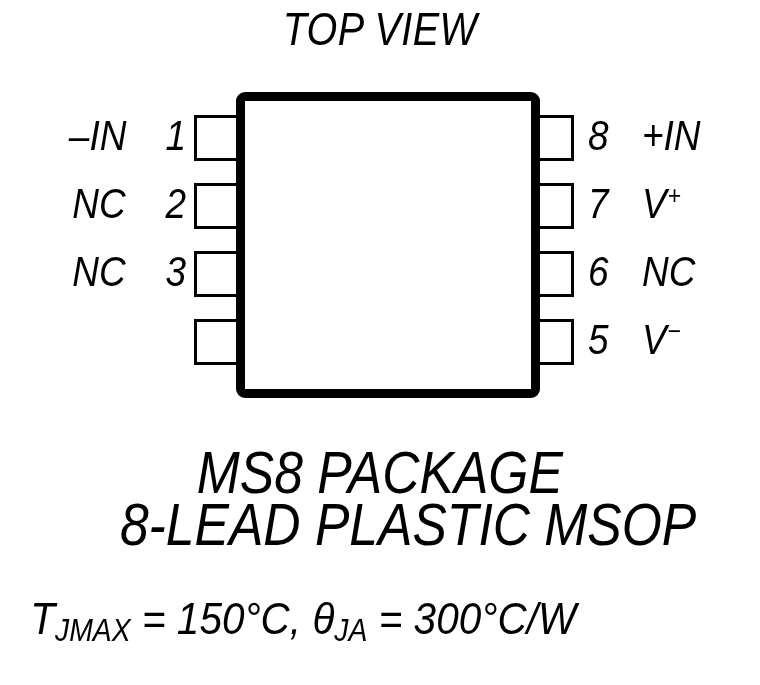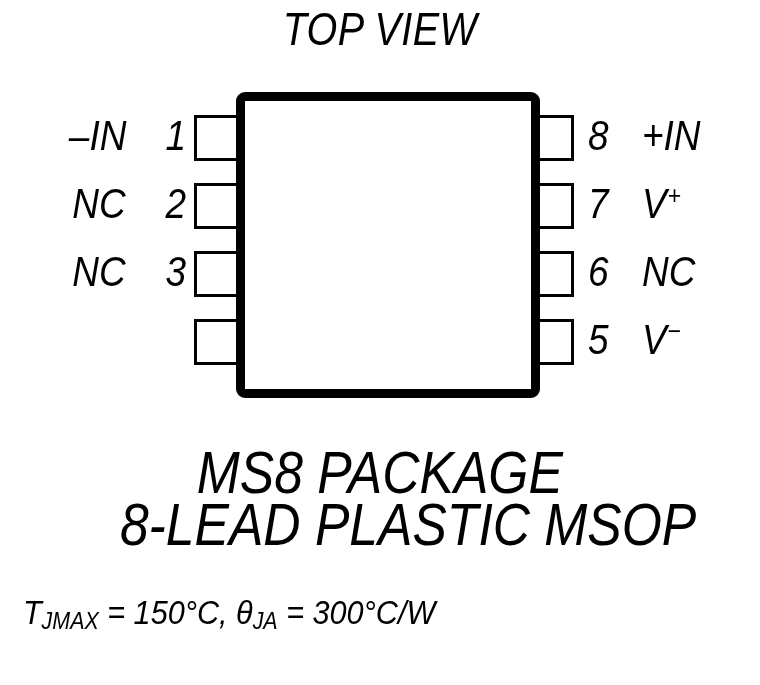--- a/index.html
+++ b/index.html
@@ -125,23 +125,23 @@
   }
   .caption-1 { top: 440px; }
   .caption-2 { top: 492px; margin-left: 28px; }
 
   
   .thermal {
     position: absolute;
     left: 0;
     top: 594px;
     width: 604px;
-    text-align: left;
-    white-space: nowrap;
-    font-size: 34px;
+    text-align: center;
+    white-space: nowrap;
+    font-size: 45px;
     line-height: 1.1;
   }
   .thermal span.txt {
     display: inline-block;
     transform: scaleX(0.90);
     transform-origin: center center;
   }
   sub.sb {
     font-size: 0.70em;
     vertical-align: -0.22em;

